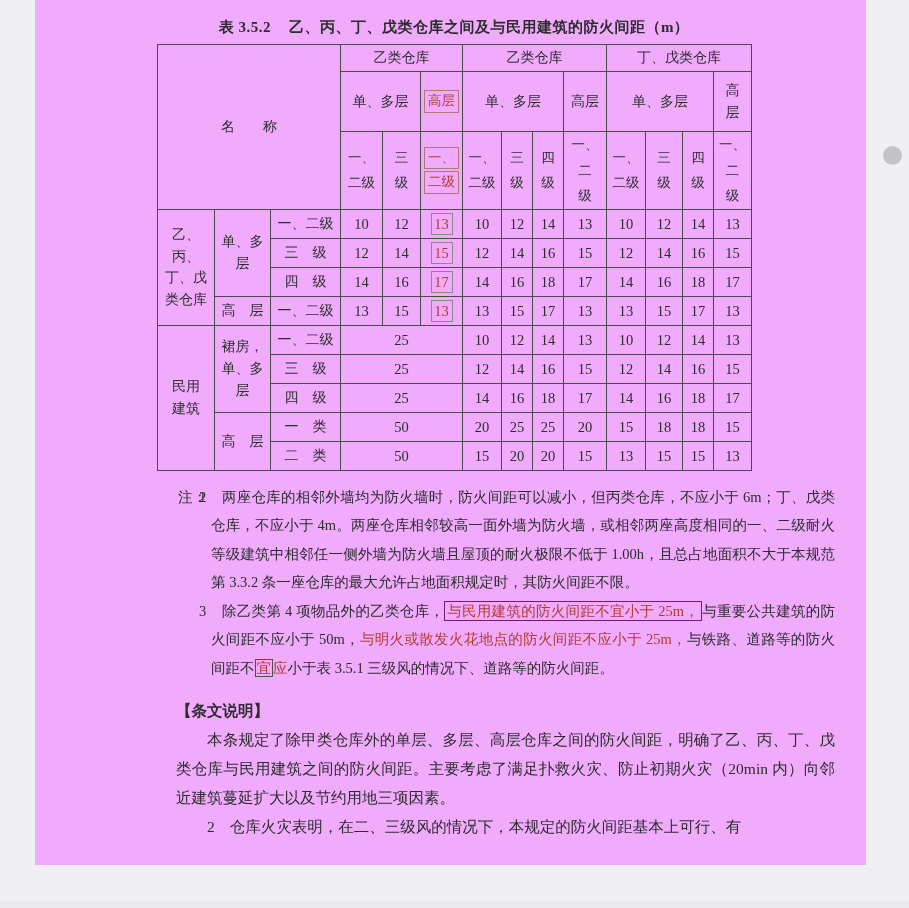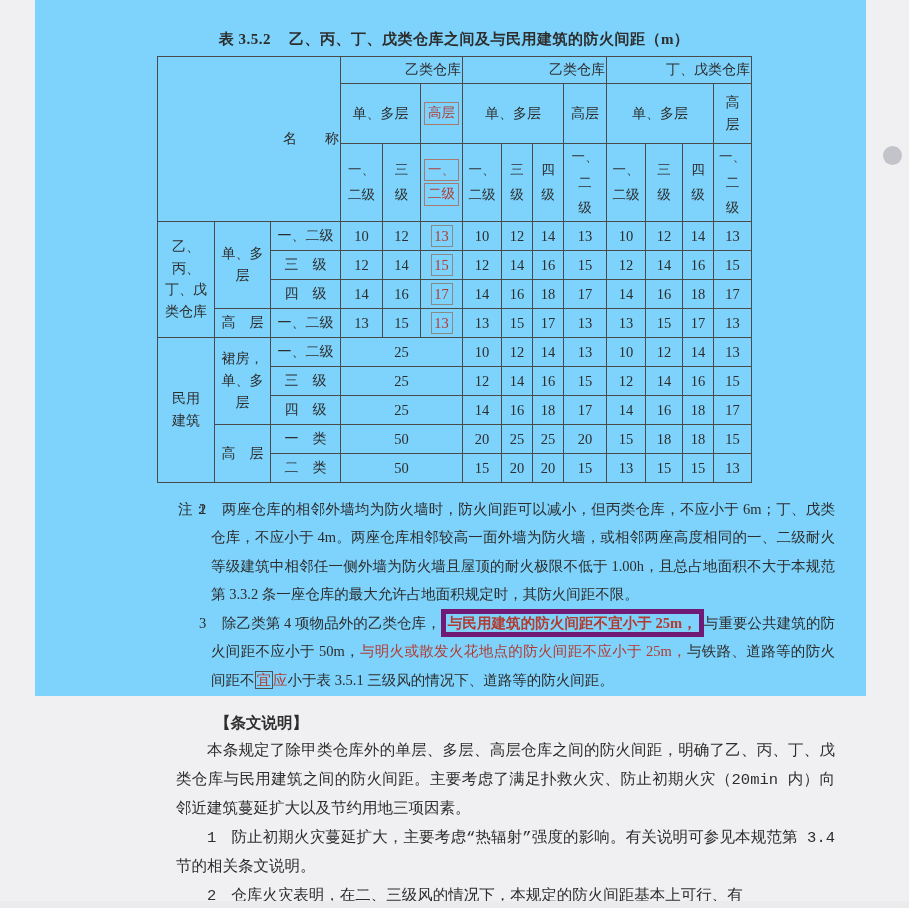--- a/index.html
+++ b/index.html
@@ -2,67 +2,67 @@
 <html><head>
 <meta charset="utf-8">
 <style>
   * { margin:0; padding:0; box-sizing:border-box; }
   html,body { width:909px; height:908px; background:#f0f0f2; }
   .page {
     position:relative; width:909px; height:908px; overflow:hidden;
     background:#f0f0f2; font-family:"Liberation Serif", serif; color:#2d2d2d;
   }
   .doc {
-    position:absolute; left:35px; top:0; width:831px; height:696px;
-    background:#7dd3fc; padding-top:28px;
+    position:absolute; left:35px; top:0; width:831px; height:865px;
+    background:#f0abfc; padding-top:16px;
   }
   .edge-bottom { position:absolute; left:0; bottom:0; width:100%; height:7px; background:#ebebee; }
   .scroll-dot {
     position:absolute; left:883px; top:146px; width:19px; height:19px;
     border-radius:50%; background:#c2c4ca;
   }
 
   
   .caption { width:594px; margin:2px 0 7px 122px; text-align:center;
              font-weight:bold; font-size:15px; letter-spacing:.5px; white-space:nowrap; }
   .caption .cap-text { margin-left:18px; }
 
   
   table { border-collapse:collapse; table-layout:fixed; margin-left:122px;
           width:594px; font-size:14px; }
   td { border:1px solid #4a4a4a; text-align:center; vertical-align:middle;
        padding:0 1px; line-height:1.55; overflow:hidden; }
-  tr.h1 td { height:27px;text-align:right; }
+  tr.h1 td { height:27px; }
   tr.h2 td { height:60px; }
   tr.h3 td { height:74px; font-size:13.5px; line-height:1.9; }
   tbody td { height:29px; font-size:14.5px; }
   .pre { white-space:pre-line; }
   .lbl { font-size:14px; }
   .red { color:#b23a30; }
   .rbox { display:inline-block; border:1px solid #a97a6f; color:#b23a30;
           padding:0 3px; line-height:1.5; font-size:13.5px; }
   .stack div { line-height:1.2; margin:2px 0; }
   .vbox { display:inline-block; min-width:22px; border:1px solid #8a8a84;
           color:#b23a30; line-height:20px; padding:0 1px; }
 
   
   .notes { margin:12px 0 0 143px; width:657px; font-size:14.5px;
            line-height:28.5px; }
   .note { position:relative; padding-left:33px; text-indent:11px; text-align:justify; }
   .note .note-prefix { position:absolute; left:0; top:0; text-indent:0; }
   .note .note-num { position:absolute; left:21px; top:0; text-indent:0; }
-  .ann-box { border:5px solid #701a75; color:#b23a30; padding:1px 2px;font-weight:bold; }
+  .ann-box { border:1px solid #701a75; color:#b23a30; padding:1px 2px; }
   .ann-underline { color:#b23a30; 
                    text-decoration-color:#b23a30; text-underline-offset:5px; }
   .char-box { border:1px solid #4e4e4e; color:#b23a30; padding:0 1px; }
 
   
   .commentary { margin:14px 0 0 141px; width:659px; font-size:15.5px; line-height:29px; }
-  .commentary-heading { font-weight:bold; font-family:"Liberation Sans", sans-serif;margin-left:39px; }
-  .commentary p { text-align:justify; text-indent:2em;font-family:Liberation Mono, monospace; }
+  .commentary-heading { font-weight:bold; font-family:"Liberation Sans", sans-serif; }
+  .commentary p { text-align:justify; text-indent:2em; }
   .pnum { margin-right:15px; }
 </style>
 </head>
 <body>
 
 <div class="page">
 
   <div class="doc">
 
     <div class="caption">
@@ -270,21 +270,20 @@
         <span class="note-num">2</span><span>两座仓库的相邻外墙均为防火墙时，防火间距可以减小，但丙类仓库，不应小于 6m；丁、戊类仓库，不应小于 4m。两座仓库相邻较高一面外墙为防火墙，或相邻两座高度相同的一、二级耐火等级建筑中相邻任一侧外墙为防火墙且屋顶的耐火极限不低于 1.00h，且总占地面积不大于本规范第 3.3.2 条一座仓库的最大允许占地面积规定时，其防火间距不限。</span>
       </div>
       <div class="note">
         <span class="note-num">3</span><span>除乙类第 4 项物品外的乙类仓库，</span><span class="ann-box">与民用建筑的防火间距不宜小于 25m，</span><span>与重要公共建筑的防火间距不应小于 50m，</span><span class="ann-underline">与明火或散发火花地点的防火间距不应小于 25m，</span><span>与铁路、道路等的防火间距不</span><span class="char-box">宜</span><span class="red">应</span><span>小于表 3.5.1 三级风的情况下、道路等的防火间距。</span>
       </div>
     </div>
 
     <div class="commentary">
       <div class="commentary-heading">【条文说明】</div>
       <p>本条规定了除甲类仓库外的单层、多层、高层仓库之间的防火间距，明确了乙、丙、丁、戊类仓库与民用建筑之间的防火间距。主要考虑了满足扑救火灾、防止初期火灾（20min 内）向邻近建筑蔓延扩大以及节约用地三项因素。</p>
-      <p><span class="pnum">1</span><span>防止初期火灾蔓延扩大，主要考虑“热辐射”强度的影响。有关说明可参见本规范第 3.4 节的相关条文说明。</span></p>
       <p><span class="pnum">2</span><span>仓库火灾表明，在二、三级风的情况下，本规定的防火间距基本上可行、有</span></p>
     </div>
 
   </div>
 
   <div class="scroll-dot"></div>
   <div class="edge-bottom"></div>
 </div>
 
 </body></html>

